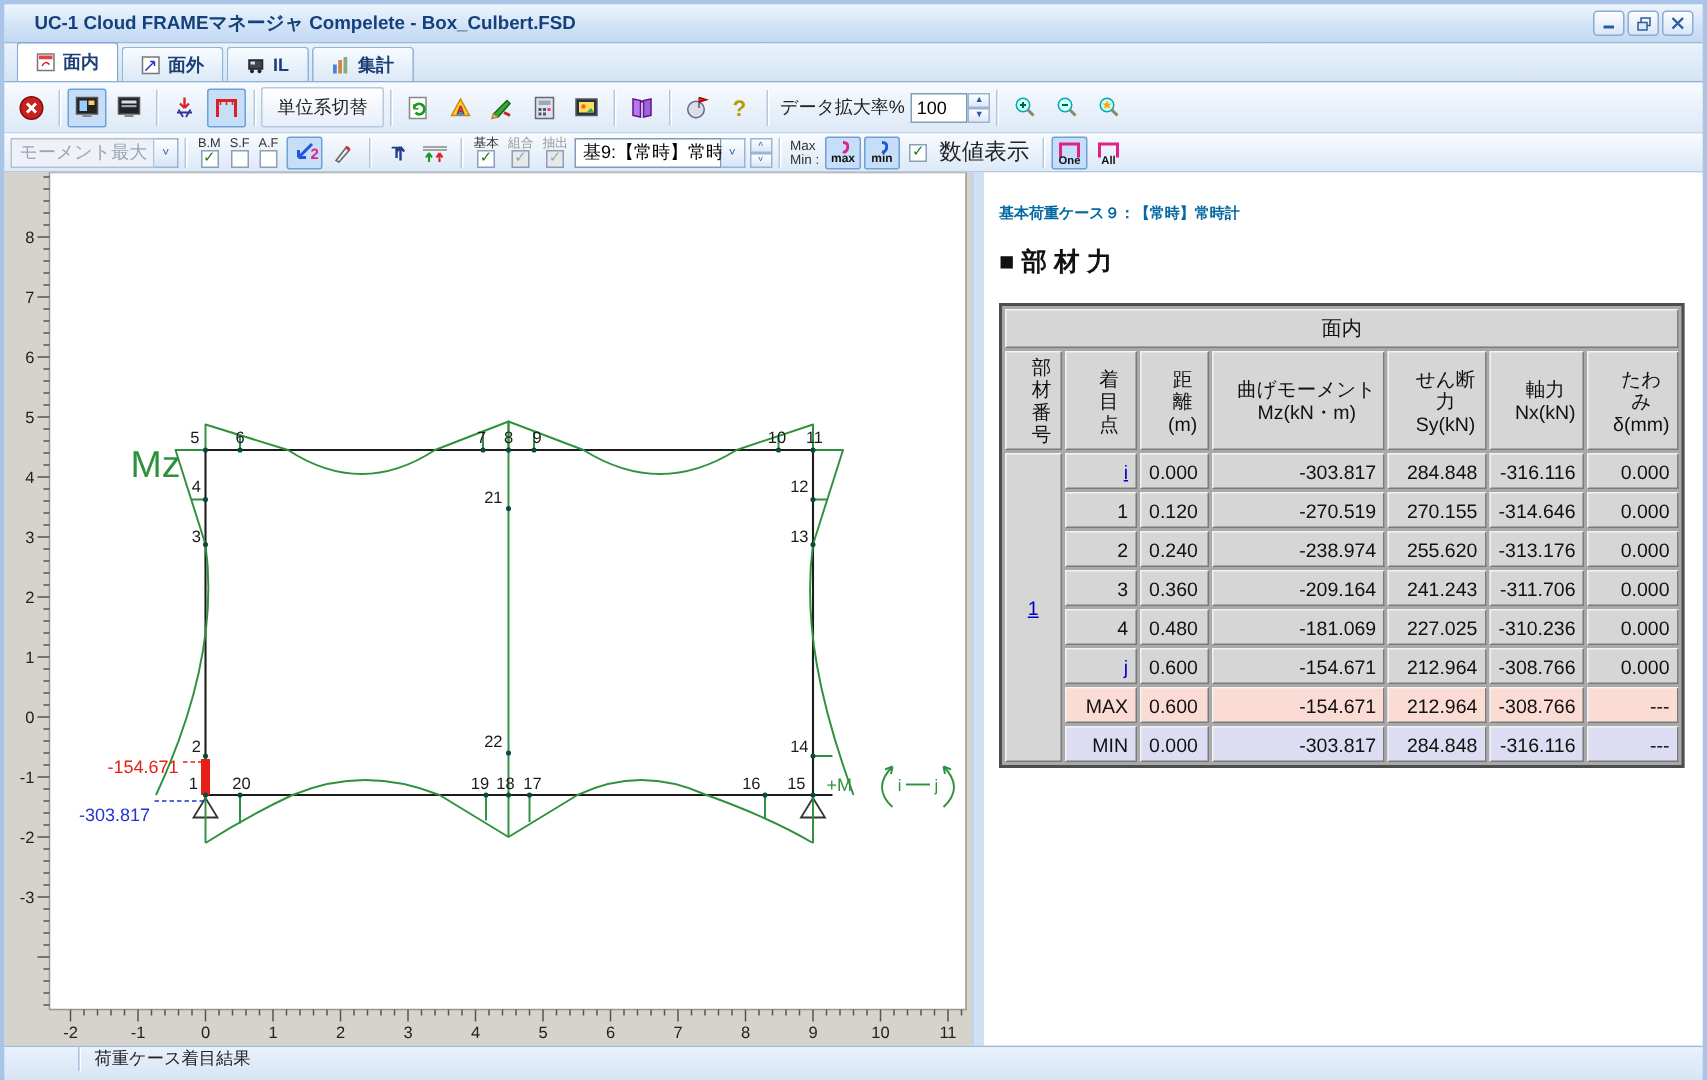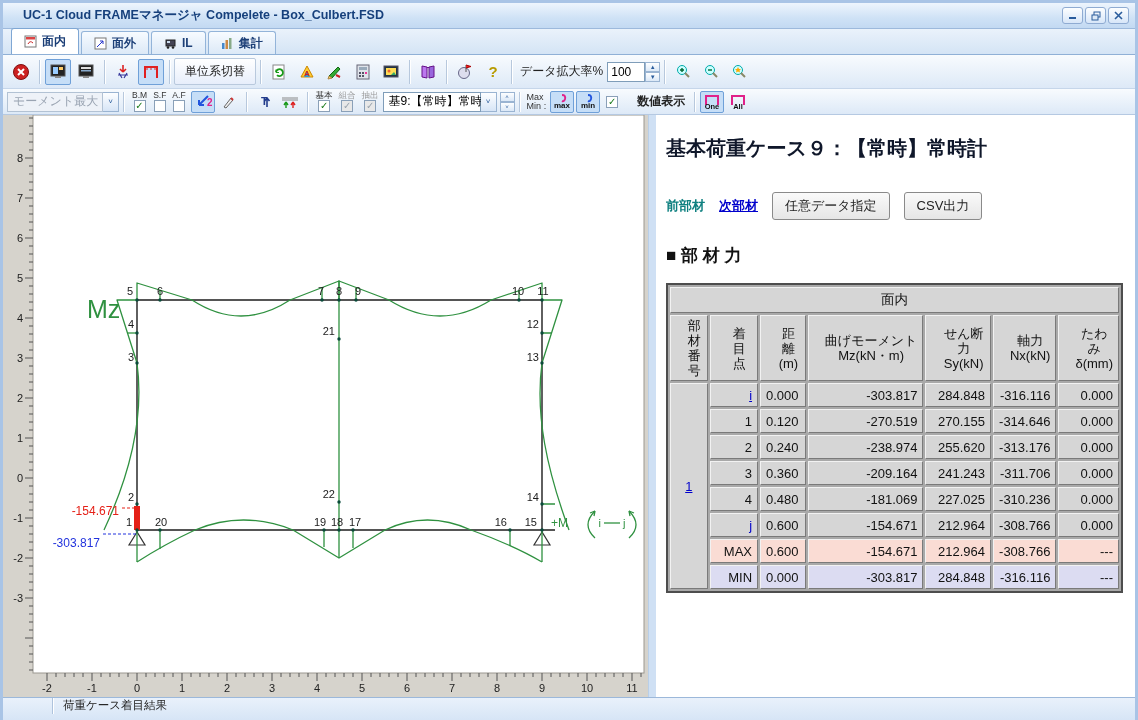--- a/index.html
+++ b/index.html
@@ -61,29 +61,29 @@
     display:flex; align-items:center; justify-content:center; }
   .ckgrp { display:flex; gap:6px; margin:0 4px; }
   .ckitem { display:flex; flex-direction:column; align-items:center; }
   .ckitem .clab { font-size:8.5px; color:#333; line-height:9px; }
   .cb { width:12px; height:12px; border:1px solid #8aa0b8; background:#fff;
     display:inline-flex; align-items:center; justify-content:center;
     font-size:10px; color:#1a7a1a; line-height:10px; }
   .cb.checked::after { content:"✓"; font-weight:bold; }
   .cb.dis { background:#e8e8e8; }
   .cb.dis.checked::after { color:#9aa4ae; }
-  .ckrow { display:flex; align-items:center; gap:19px; margin:0 5px; font-size:12px; color:#222;font-weight:bold; }
+  .ckrow { display:flex; align-items:center; gap:8px; margin:0 5px; font-size:15px; color:#222; }
   .maxminlbl { font-size:9px; line-height:9px; color:#333; text-align:left; margin:0 3px; }
 
   
   .content { display:flex; height:582px; }
   .plot { width:645px; height:582px; background:#d6d3cc; position:relative; }
   .splitter { width:8px; background:#cfe0f4; border-left:1px solid #b9cfe8; }
   .rpanel { flex:1; background:#ffffff; padding:20px 12px 0 10px; overflow:hidden; }
-  .rp-heading { font-size:20px; font-weight:bold; color:#0f172a; margin-bottom:30px; }
+  .rp-heading { font-size:10px; font-weight:bold; color:#0369a1; margin-bottom:14px; }
   .rp-links { display:flex; align-items:center; gap:14px; margin-bottom:24px; }
   .prevlink { color:#0f8080; font-size:13px; font-weight:bold; }
   .nextlink { color:#0000cc; font-size:13px; font-weight:bold; text-decoration:underline; cursor:pointer; }
   .rbtn { font-size:13px; padding:4px 12px; border:1px solid #8a8a8a; border-radius:3px;
     background:linear-gradient(#fafafa,#e6e6e6); color:#222; }
   .rp-section { font-size:17px; font-weight:bold; color:#111; margin-bottom:16px; }
 
   
   table.ftable { border-collapse:separate; border-spacing:2px; background:#a9a9a9;
     border:2px solid #4d4d4d; }
@@ -680,26 +680,20 @@
             <text x="116" y="400" font-size="12" fill="#e52017" text-anchor="end" font-family="&quot;Liberation Sans&quot;,&quot;DejaVu Sans&quot;,sans-serif">-154.671</text>
             <text x="97" y="432" font-size="12" fill="#2233dd" text-anchor="end" font-family="&quot;Liberation Sans&quot;,&quot;DejaVu Sans&quot;,sans-serif">-303.817</text>
           </g>
       </svg>
     </div>
 
     <div class="splitter"></div>
 
     <div class="rpanel">
       <div class="rp-heading">基本荷重ケース９：【常時】常時計</div>
-      <div class="rp-links">
-        <span class="prevlink">前部材</span>
-        <span class="nextlink">次部材</span>
-        <button class="rbtn">任意データ指定</button>
-        <button class="rbtn">CSV出力</button>
-      </div>
       <div class="rp-section">■ 部 材 力</div>
 
       <table class="ftable">
         <colgroup>
           <col style="width:38px">
             <col style="width:50px">
             <col style="width:46px">
           <col style="width:124px">
             <col style="width:66px">
             <col style="width:62px">

